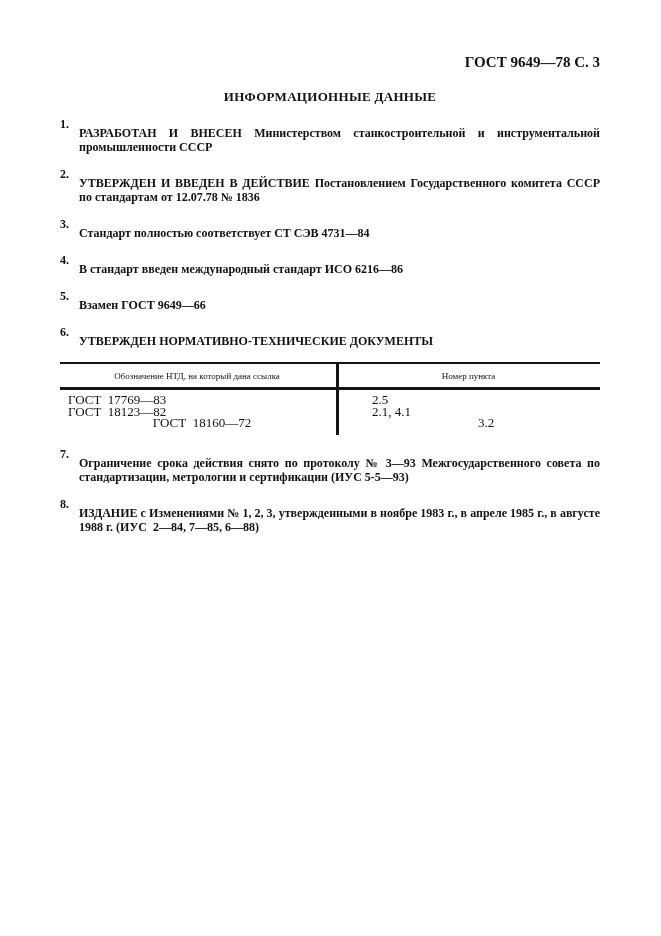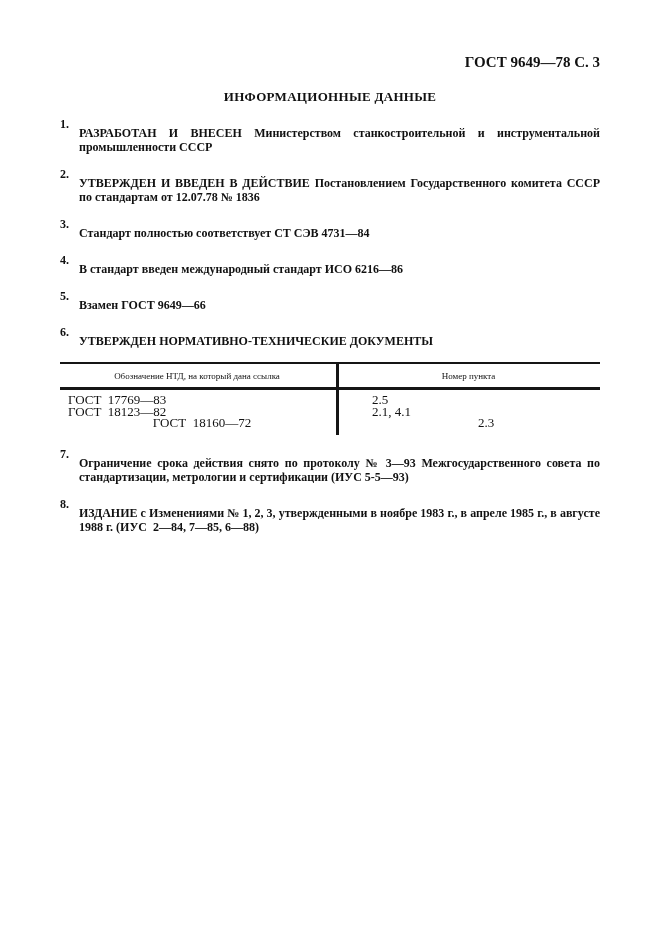--- a/index.html
+++ b/index.html
@@ -133,21 +133,21 @@
       <tr>
         <td>ГОСТ&nbsp;&nbsp;17769—83</td>
         <td>2.5</td>
       </tr>
       <tr>
         <td>ГОСТ&nbsp;&nbsp;18123—82</td>
         <td>2.1, 4.1</td>
       </tr>
       <tr>
         <td>ГОСТ&nbsp;&nbsp;18160—72</td>
-        <td>2.3</td>
+        <td>3.2</td>
       </tr>
     </tbody>
   </table>
 
   <div class="item after-table">
     <span class="num">7.</span>
     <div class="txt">Ограничение срока действия снято по протоколу № 3—93 Межгосударственного совета по стан­дартизации, метрологии и сертификации (ИУС 5-5—93)</div>
   </div>
 
   <div class="item">

